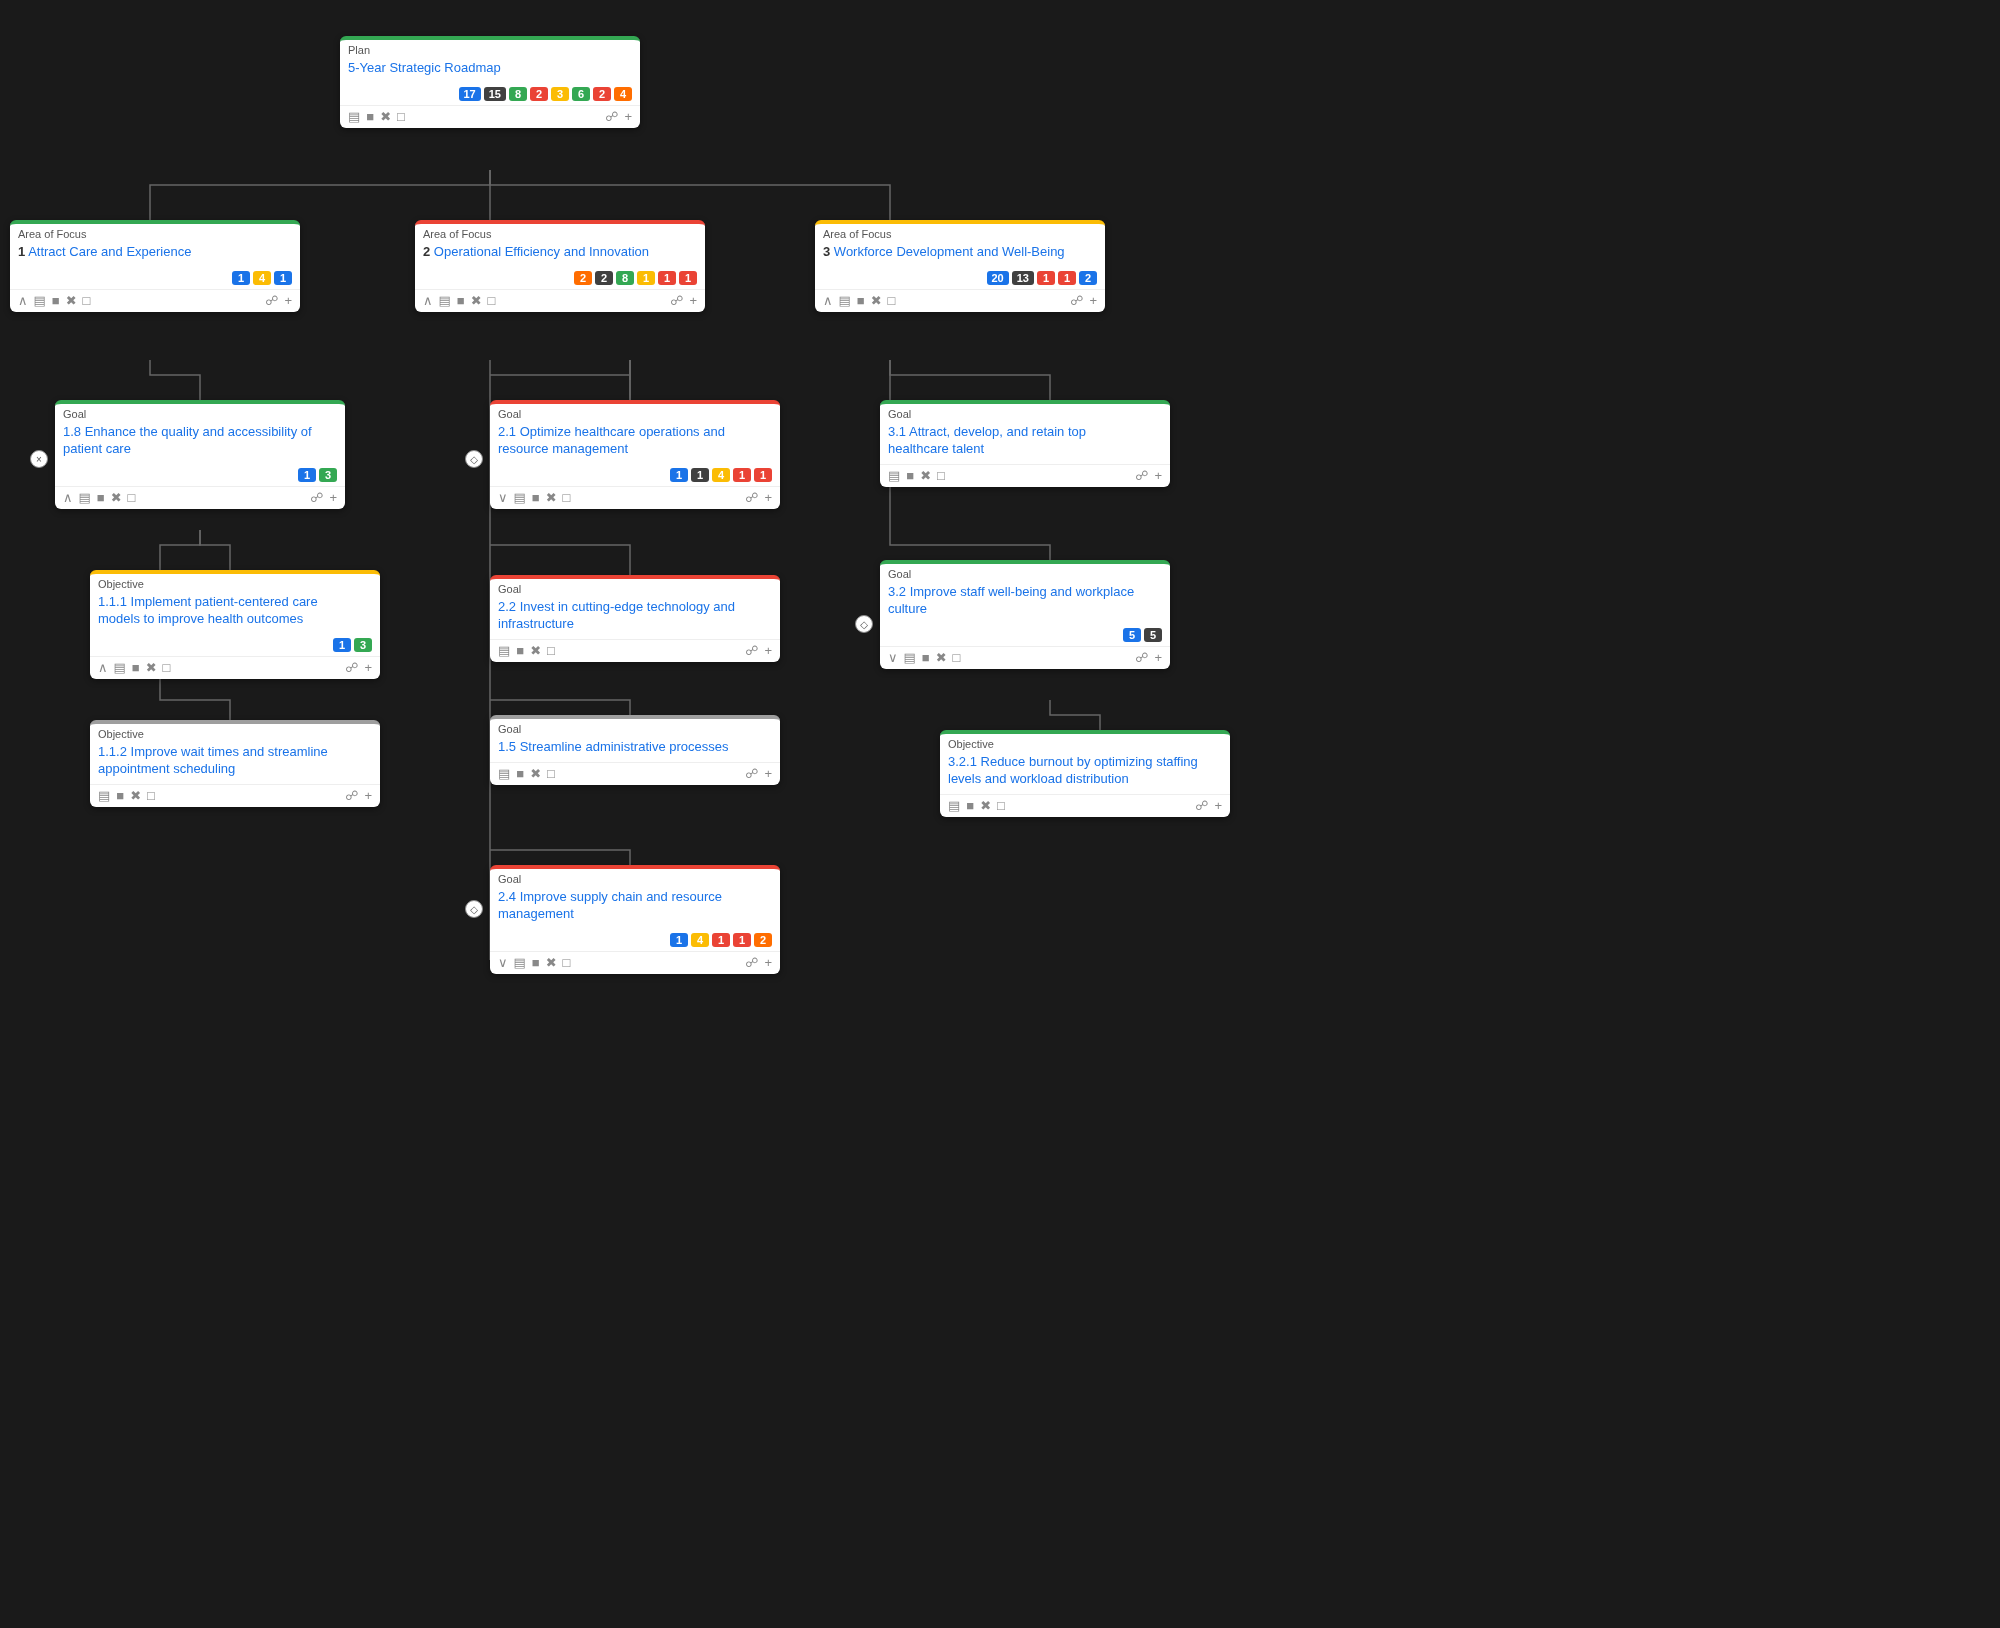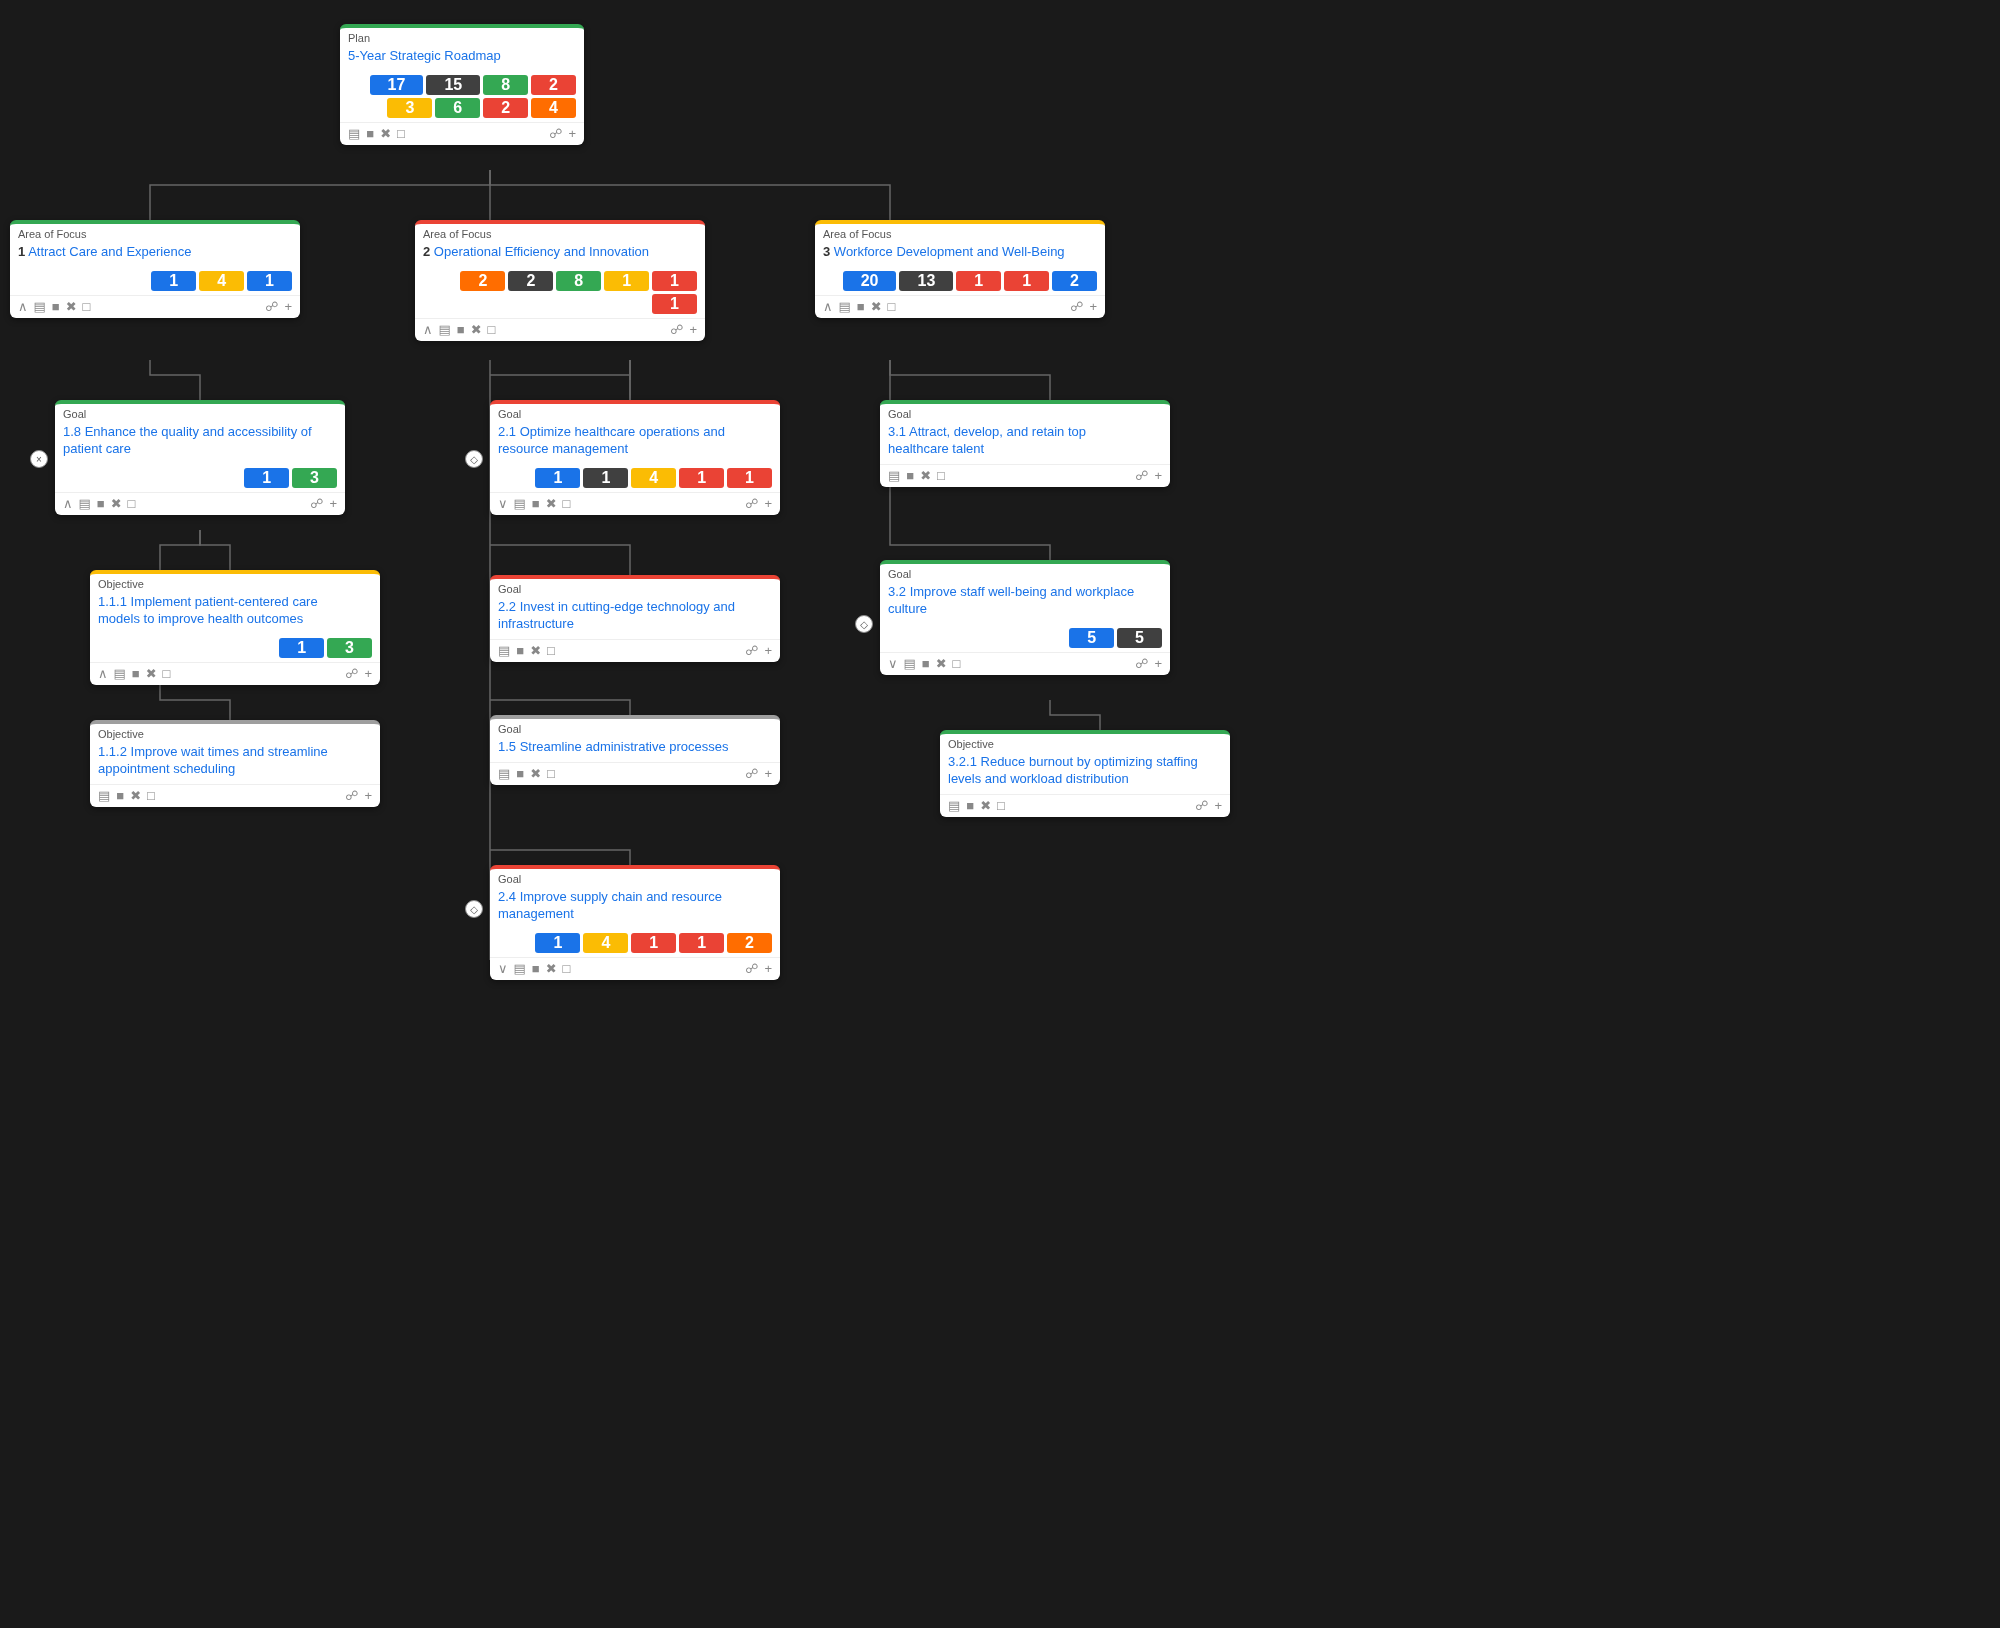--- a/index.html
+++ b/index.html
@@ -42,23 +42,23 @@
       gap: 3px;
       padding: 4px 8px 4px 8px;
       flex-wrap: wrap;
       align-items: center;
       justify-content: flex-end;
     }
     .badge {
       display: inline-block;
       border-radius: 3px;
       color: white;
-      font-size: 16px;
+      font-size: 11px;
       font-weight: bold;
-      padding: 1px 18px;
+      padding: 1px 5px;
       min-width: 18px;
       text-align: center;
     }
     .badge-blue { background: #1a73e8; }
     .badge-gray { background: #404040; }
     .badge-green { background: #34a853; }
     .badge-red { background: #ea4335; }
     .badge-yellow { background: #fbbc04; }
     .badge-orange { background: #ff6d00; }
 
@@ -143,21 +143,21 @@
     <path class="connector" d="M 490,700 L 630,700 L 630,715"></path>
     <path class="connector" d="M 490,850 L 630,850 L 630,865"></path>
 
     <path class="connector" d="M 890,360 L 890,375 L 1050,375 L 1050,400"></path>
 
     <path class="connector" d="M 890,360 L 890,375 L 890,545 L 1050,545 L 1050,560"></path>
 
     <path class="connector" d="M 1050,700 L 1050,715 L 1100,715 L 1100,730"></path>
   </svg>
 
-  <div class="node border-top-green" style="left:340px; top:24px; width:244px;">
+  <div class="node border-top-green" style="left:340px; top:36px; width:300px;">
     <div class="node-header">Plan</div>
     <div class="node-title">5-Year Strategic Roadmap</div>
     <div class="node-badges">
       <span class="badge badge-blue">17</span>
       <span class="badge badge-gray">15</span>
       <span class="badge badge-green">8</span>
       <span class="badge badge-red">2</span>
       <span class="badge badge-yellow">3</span>
       <span class="badge badge-green">6</span>
       <span class="badge badge-red">2</span>

